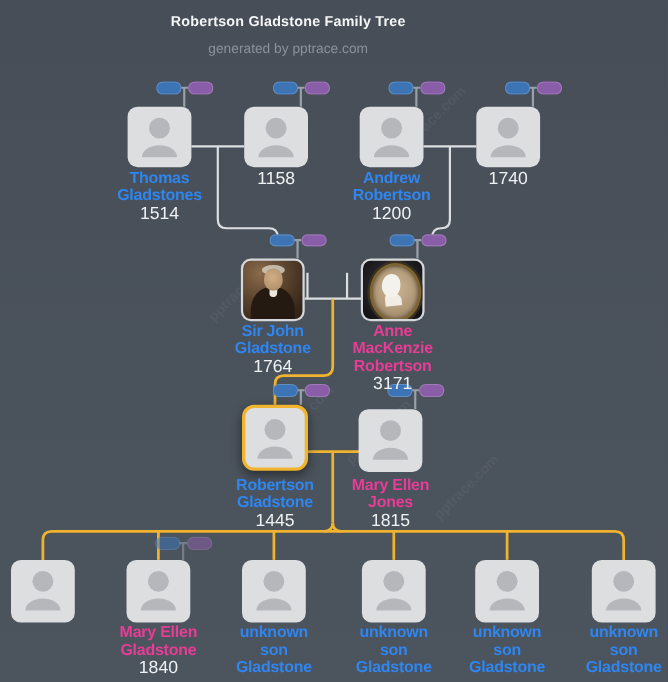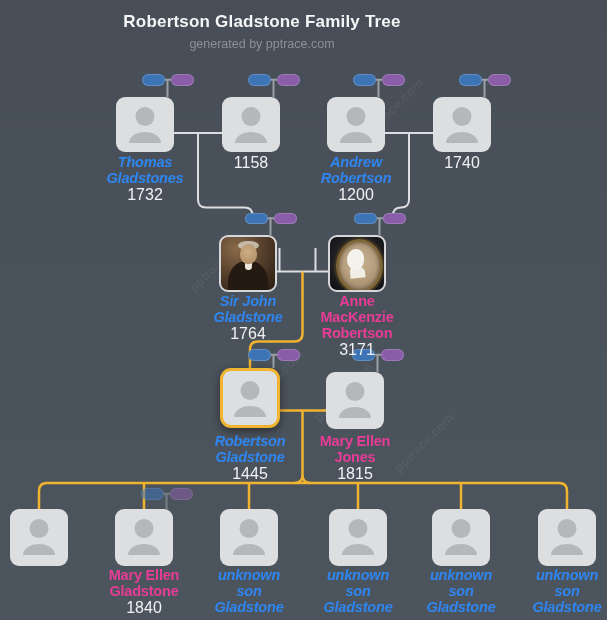--- a/index.html
+++ b/index.html
@@ -5,21 +5,21 @@
   html,body{margin:0;padding:0;background:#4a525b;}
   #stage{
     position:relative;width:607px;height:620px;overflow:hidden;
     background:linear-gradient(180deg,#474e57 0%,#4a525b 55%,#4c545e 100%);
     font-family:"Liberation Sans", sans-serif;
     -webkit-font-smoothing:antialiased;
   }
   .abs{position:absolute;}
   
   #title{left:62px;top:12px;width:400px;text-align:center;color:#f4f5f6;
-         font-size:17px;font-weight:700;letter-spacing:.2px;z-index:5;}
+         font-size:13px;font-weight:700;letter-spacing:.2px;z-index:5;}
   #subtitle{left:62px;top:37px;width:400px;text-align:center;color:#8b9199;
          font-size:12.5px;font-weight:400;z-index:5;}
   
   #lines{left:0;top:0;z-index:1;}
   
   .pills{display:flex;gap:6px;z-index:2;}
   .pill{width:23px;height:11.5px;border-radius:6px;display:block;
         box-shadow:inset 0 0 0 1px rgba(255,255,255,.18);}
   .pill.blue{background:#3d74b5;}
   .pill.purple{background:#8a5da8;}
@@ -50,21 +50,21 @@
         border:3px solid #7d6535;
         background:radial-gradient(circle at 48% 42%,#c9b595 0%,#b29a79 55%,#8f7a5c 100%);
         box-shadow:0 0 0 2px #3a3020, inset 0 0 4px rgba(0,0,0,.5);}
   .am-head{position:absolute;left:17px;top:12px;width:17px;height:21px;
         border-radius:55% 45% 50% 50%;background:#f4f2ec;}
   .am-bust{position:absolute;left:20px;top:29px;width:15px;height:12px;
         border-radius:40% 60% 0 0;background:#f0ede5;transform:rotate(-6deg);}
   
   .person{z-index:4;text-align:center;}
   .pname{font-size:14.5px;font-weight:700;line-height:16px;letter-spacing:-.2px;}
-  .person.m .pname{color:#2f86f0;font-style:italic;}
+  .person.m .pname{color:#2f86f0;}
   .person.f .pname{color:#e83c96;}
   .pyear{font-size:16px;font-weight:500;line-height:17px;color:#f0f1f3;margin-top:0px;}
   
   .wm{z-index:2;color:rgba(255,255,255,.05);font-size:13px;font-weight:700;
       transform:rotate(-45deg);white-space:nowrap;pointer-events:none;}
 </style>
 </head>
 <body>
 
 <div id="stage">
@@ -210,21 +210,21 @@
     <span class="av-head"></span>
     <span class="av-body"></span>
   </div>
   <div class="abs card tall" style="left:538px;top:509px">
     <span class="av-head"></span>
     <span class="av-body"></span>
   </div>
 
   <div class="abs person m" style="left:102px;top:154px;width:86px">
     <div class="pname">Thomas Gladstones</div>
-    <div class="pyear">1732</div>
+    <div class="pyear">1514</div>
   </div>
   <div class="abs person f" style="left:208px;top:154px;width:86px">
     <div class="pyear">1158</div>
   </div>
   <div class="abs person m" style="left:313px;top:154px;width:86px">
     <div class="pname">Andrew Robertson</div>
     <div class="pyear">1200</div>
   </div>
   <div class="abs person f" style="left:419px;top:154px;width:86px">
     <div class="pyear">1740</div>

